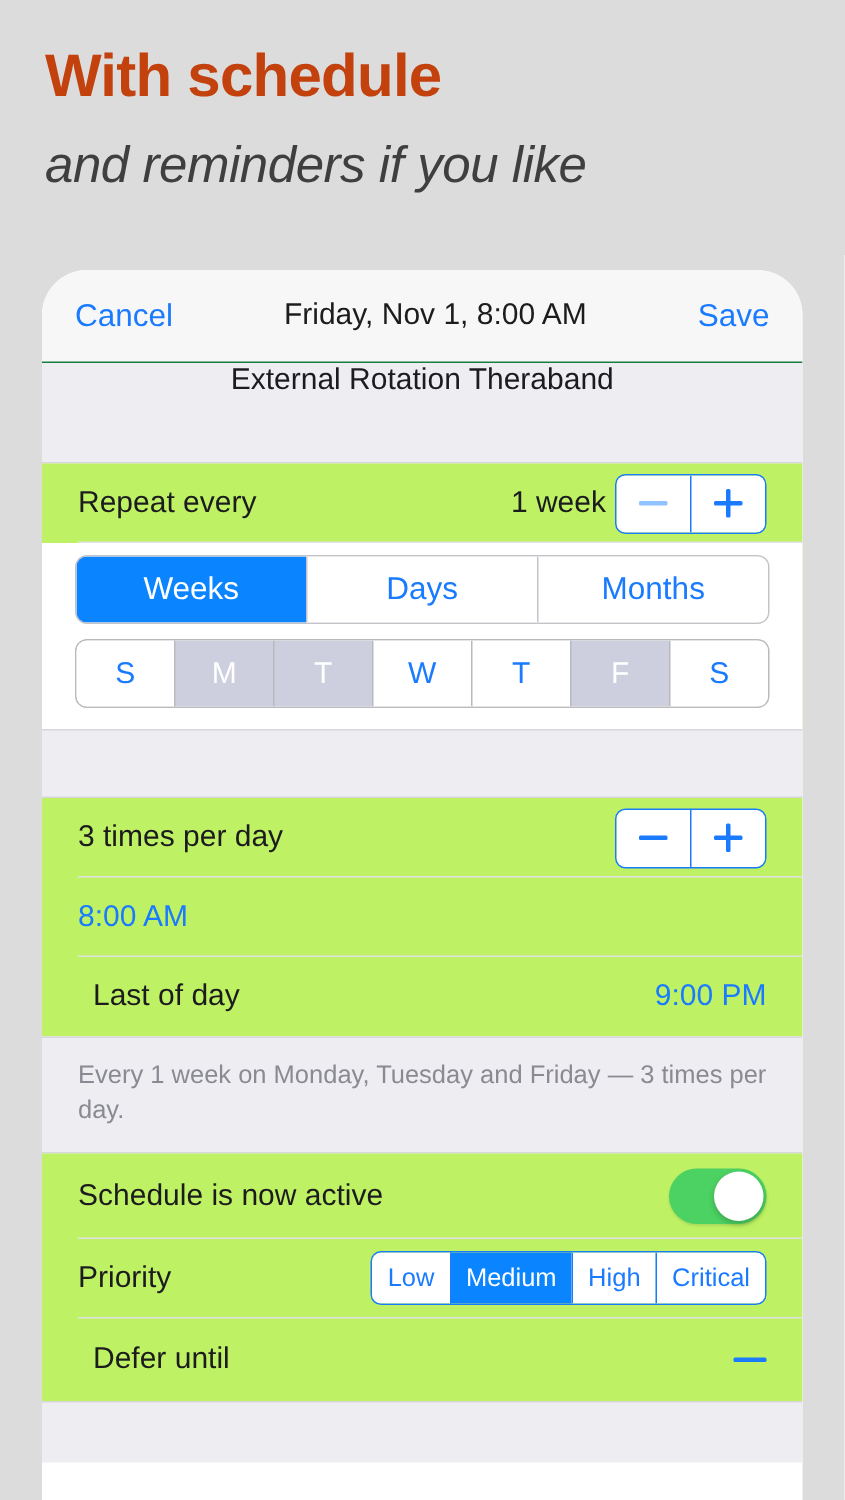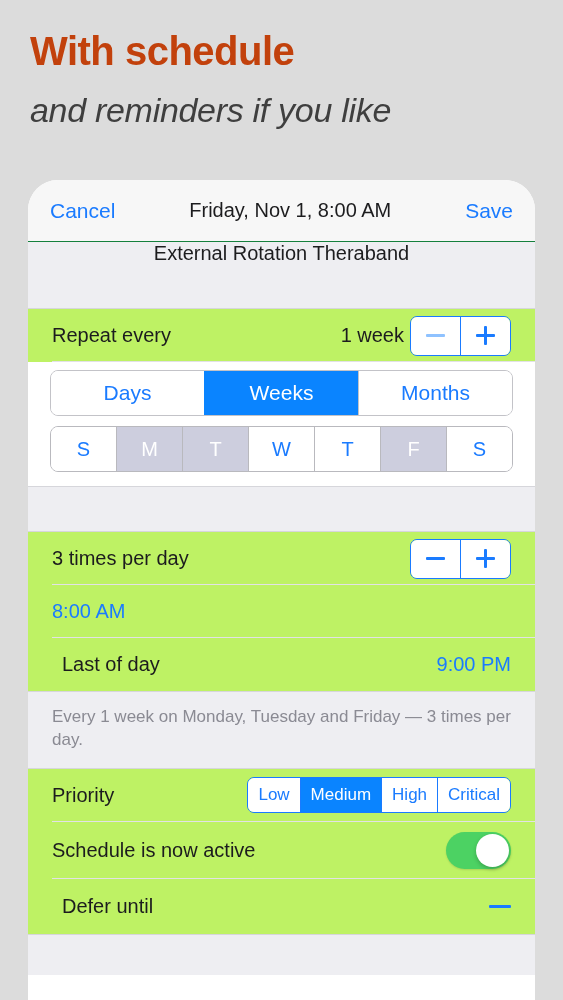--- a/index.html
+++ b/index.html
@@ -315,22 +315,22 @@
           <span class="glyph-minus dim"></span>
         </div>
         <div class="stepper-btn">
           <span class="glyph-plus"></span>
         </div>
       </div>
     </div>
 
     <div class="seg-wrap">
       <div class="segmented">
+        <div class="seg-item active">Weeks</div>
         <div class="seg-item">Days</div>
-        <div class="seg-item active">Weeks</div>
         <div class="seg-item">Months</div>
       </div>
     </div>
 
     <div class="days-wrap">
       <div class="days">
         <div class="day">S</div>
         <div class="day selected">M</div>
         <div class="day selected">T</div>
         <div class="day">W</div>
@@ -364,37 +364,37 @@
     <div class="row">
       <div class="row-label indent">Last of day</div>
       <div class="row-value-blue">9:00 PM</div>
     </div>
   </div>
 
   <div class="note">Every 1 week on Monday, Tuesday and Friday — 3 times per day.</div>
 
   <div class="section">
 
+    <div class="row inset-sep" style="min-height:57px">
+      <div class="row-label">Schedule is now active</div>
+      <div class="toggle">
+        <div class="knob"></div>
+      </div>
+    </div>
+
     <div class="row inset-sep">
       <div class="row-label">Priority</div>
       <div class="seg-small">
         <div class="s-item">Low</div>
         <div class="s-item active">Medium</div>
         <div class="s-item">High</div>
         <div class="s-item">Critical</div>
       </div>
     </div>
 
-    <div class="row inset-sep" style="min-height:57px">
-      <div class="row-label">Schedule is now active</div>
-      <div class="toggle">
-        <div class="knob"></div>
-      </div>
-    </div>
-
     <div class="row" style="min-height:55px">
       <div class="row-label indent">Defer until</div>
       <span class="dash-value"></span>
     </div>
   </div>
 
   <div class="bottom-fill"></div>
 </div>
 
 </body></html>

